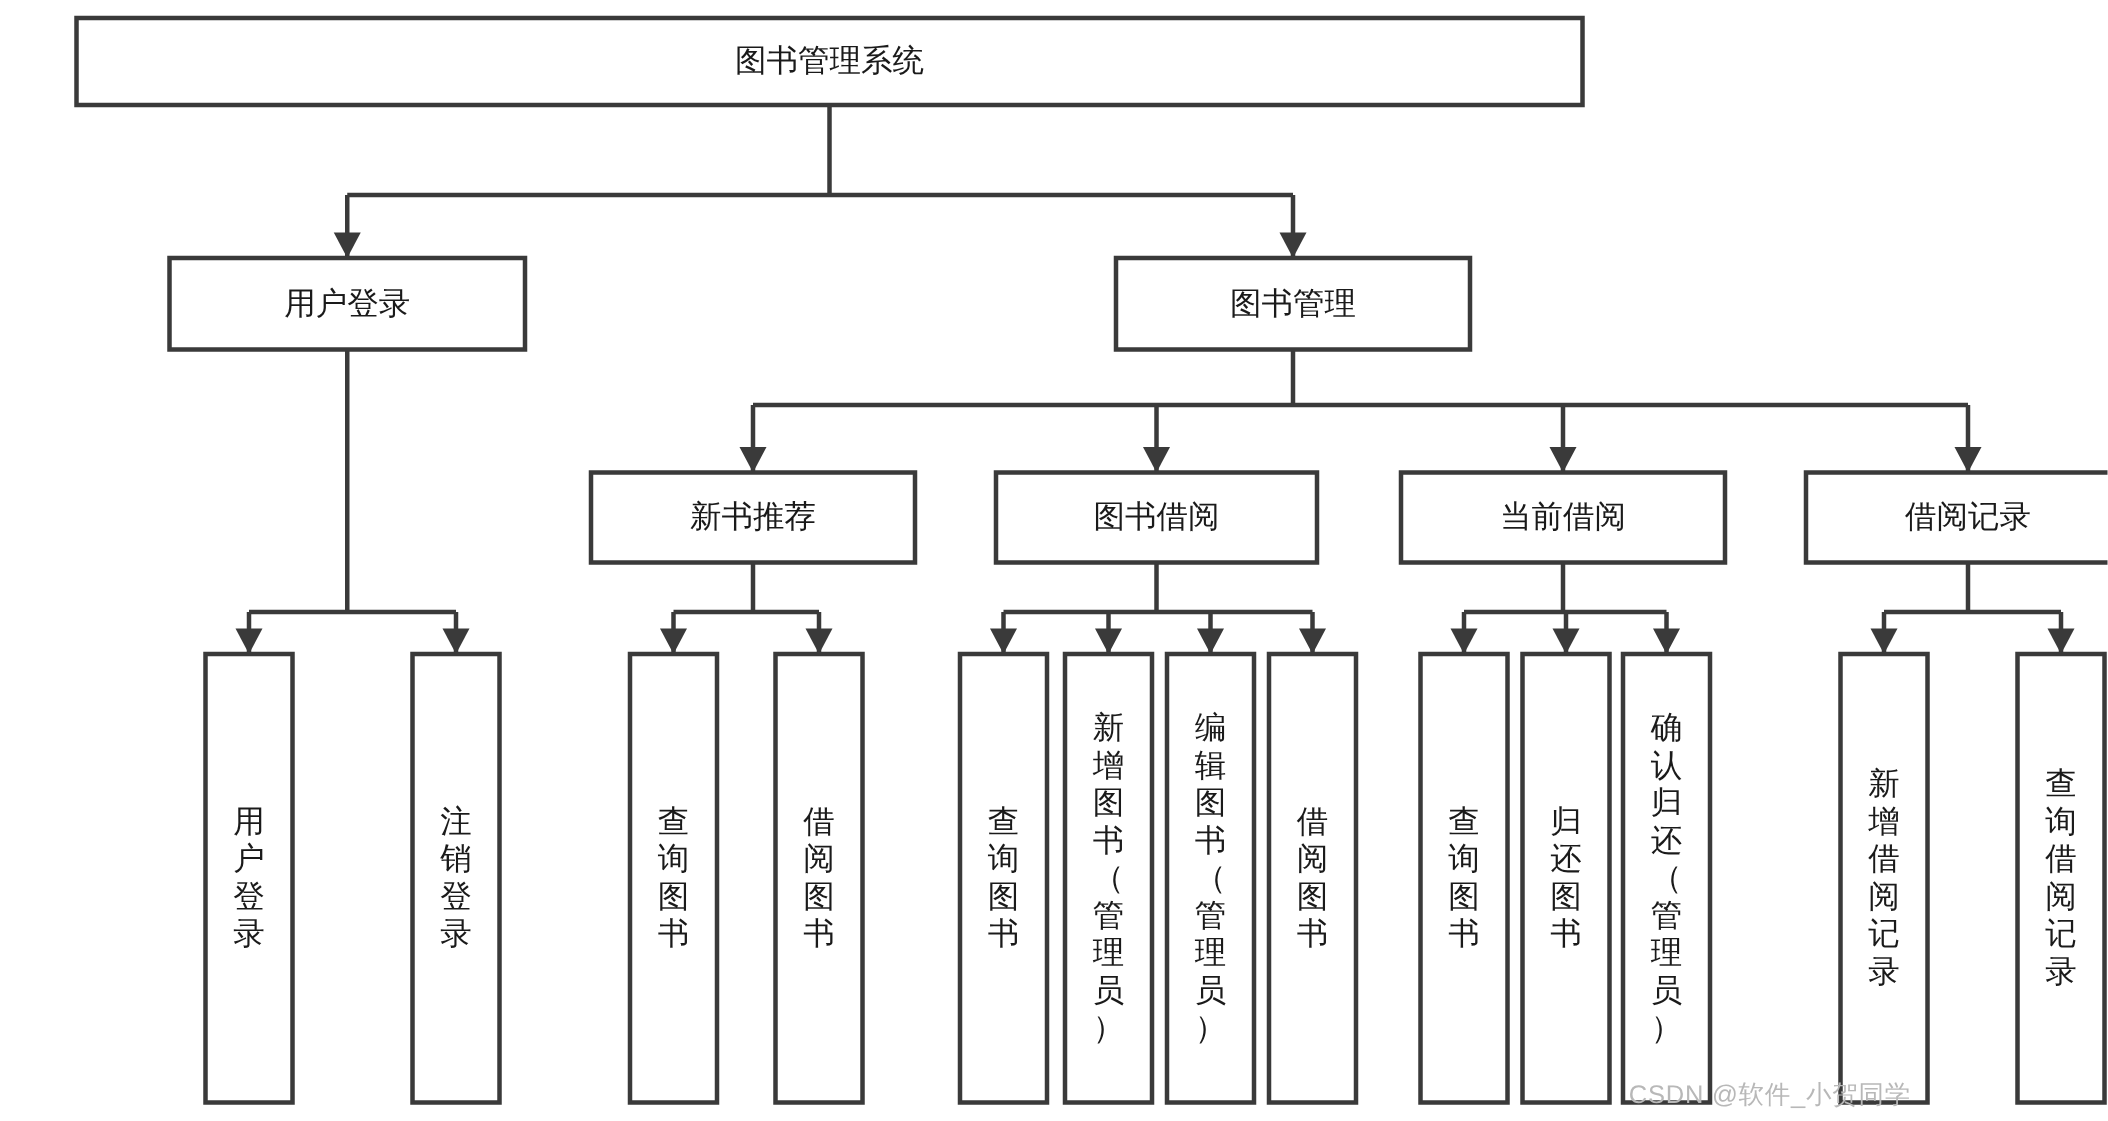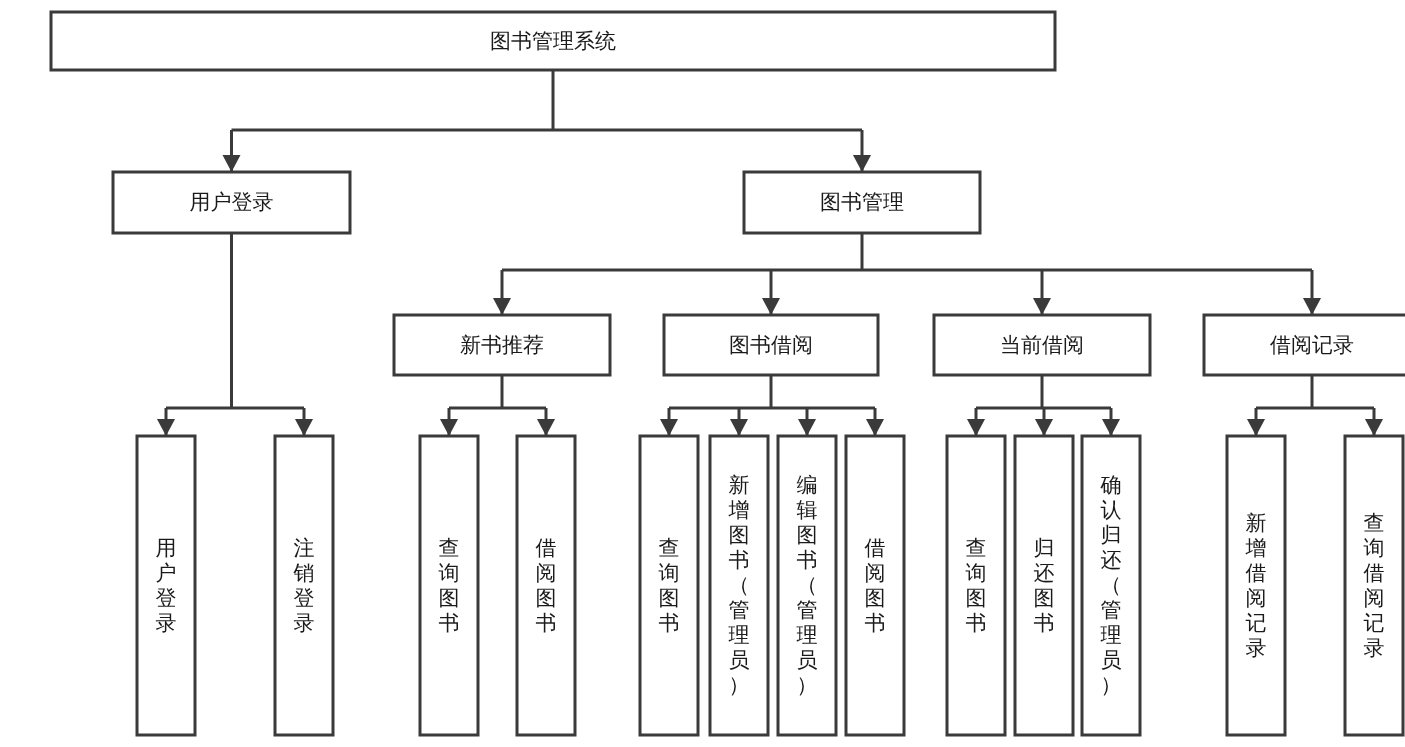--- a/index.html
+++ b/index.html
@@ -216,13 +216,14 @@
         <g>
           <rect x="1195" y="436" width="58" height="299" class="node-box"></rect>
           <text x="1224" class="node-label-v"><tspan x="1224" y="529.5">新</tspan><tspan x="1224" y="554.5">增</tspan><tspan x="1224" y="579.5">借</tspan><tspan x="1224" y="604.5">阅</tspan><tspan x="1224" y="629.5">记</tspan><tspan x="1224" y="654.5">录</tspan></text>
         </g>
         <g>
           <rect x="1313" y="436" width="58" height="299" class="node-box"></rect>
           <text x="1342" class="node-label-v"><tspan x="1342" y="529.5">查</tspan><tspan x="1342" y="554.5">询</tspan><tspan x="1342" y="579.5">借</tspan><tspan x="1342" y="604.5">阅</tspan><tspan x="1342" y="629.5">记</tspan><tspan x="1342" y="654.5">录</tspan></text>
         </g>
       </g>
   </svg>
+  <div class="watermark">CSDN @软件_小贺同学</div>
 </div>
 
 </body></html>

